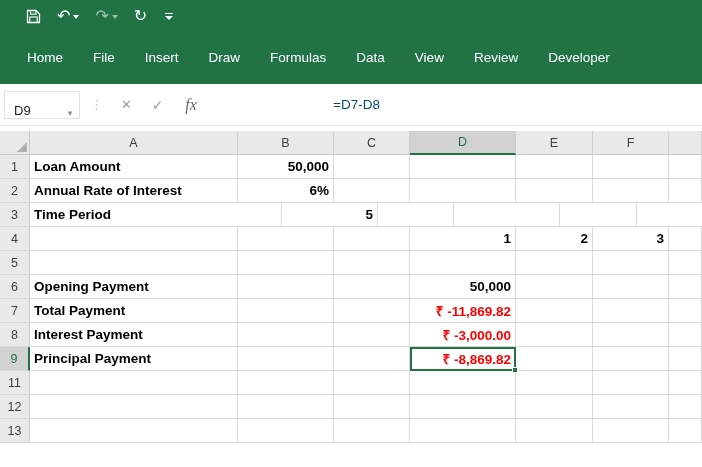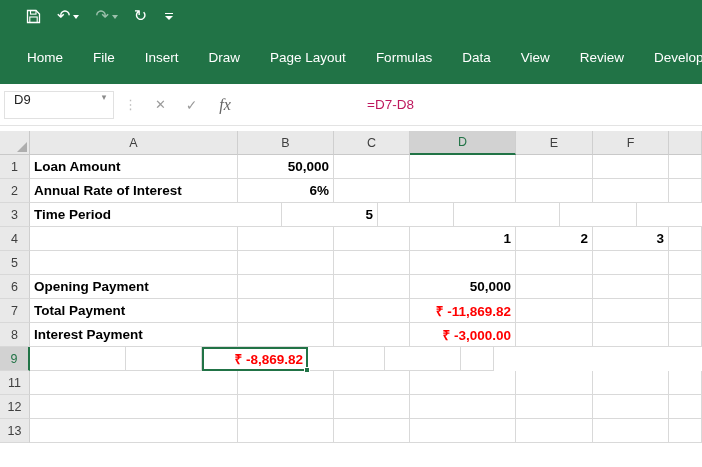--- a/index.html
+++ b/index.html
@@ -32,33 +32,33 @@
     overflow: hidden; white-space: nowrap;
   }
   .tab { color: #fff; font-size: 13.5px; padding: 0 15px; line-height: 52px; flex-shrink: 0; }
 
   
   .formula-bar {
     height: 42px; background: #fff; border-bottom: 1px solid #e3e3e3;
     display: flex; align-items: center;
   }
   .name-box {
-    width: 110px; height: 28px; margin-left: 4px;
-    border: 1px solid #e1e1e1; display: flex; align-items: flex-start; background: #fff;
+    width: 76px; height: 28px; margin-left: 4px;
+    border: 1px solid #e1e1e1; display: flex; align-items: flex-end; background: #fff;
   }
   .name-box .txt { flex: 1; padding-left: 9px; font-size: 13px; color: #222; }
   .name-box .dd { width: 18px; text-align: center; color: #8a8a8a; font-size: 9px; }
   .fb-sep { color: #bdbdbd; font-size: 13px; margin: 0 8px 0 10px; }
   .fb-btn { color: #9b9b9b; font-size: 13px; width: 31px; text-align: center; }
   .fb-check { font-size: 14px; }
   .fb-fx {
     font-family: "Liberation Serif", serif; font-style: italic;
     color: #666; font-size: 16px; width: 36px; text-align: center;
   }
-  .formula-input { flex: 1; font-size: 13.5px; color: #be185d; padding-left: 124px; white-space: nowrap; }
+  .formula-input { flex: 1; font-size: 13.5px; color: #0c4a6e; padding-left: 124px; white-space: nowrap; }
 
   .fb-gap { height: 5px; background: #fff; }
 
   
   .sheet { width: 702px; background: #fff; }
   .hdr-row { display: flex; height: 24px; }
   .corner {
     width: 30px; flex-shrink: 0; background: #e9e9e9; position: relative;
     border-right: 1px solid #c9c9c9; border-bottom: 1px solid #c9c9c9;
   }
@@ -123,21 +123,20 @@
     <span class="bar"></span>
     <span class="tri"></span>
   </span>
 </div>
 
 <div class="tabs">
   <span class="tab">Home</span>
   <span class="tab">File</span>
   <span class="tab">Insert</span>
   <span class="tab">Draw</span>
-  <span class="tab">Page Layout</span>
   <span class="tab">Formulas</span>
   <span class="tab">Data</span>
   <span class="tab">View</span>
   <span class="tab">Review</span>
   <span class="tab">Developer</span>
 </div>
 
 <div class="formula-bar">
   <div class="name-box">
     <span class="txt">D9</span>
@@ -239,20 +238,21 @@
         <div class="cell bold" style="width: 208px;">Interest Payment</div>
         <div class="cell" style="width: 96px;"></div>
         <div class="cell" style="width: 76px;"></div>
         <div class="cell right neg" style="width: 106px;">₹ -3,000.00</div>
         <div class="cell" style="width: 77px;"></div>
         <div class="cell" style="width: 76px;"></div>
         <div class="cell" style="width: 33px;"></div>
       </div>
       <div class="grid-row">
         <div class="row-hdr sel">9</div>
+        <div class="cell bold" style="width: 208px;">Principal Payment</div>
         <div class="cell" style="width: 96px;"></div>
         <div class="cell" style="width: 76px;"></div>
         <div class="cell right neg sel" style="width: 106px;">₹ -8,869.82<div class="fill-handle"></div></div>
         <div class="cell" style="width: 77px;"></div>
         <div class="cell" style="width: 76px;"></div>
         <div class="cell" style="width: 33px;"></div>
       </div>
       <div class="grid-row">
         <div class="row-hdr">11</div>
         <div class="cell" style="width: 208px;"></div>

